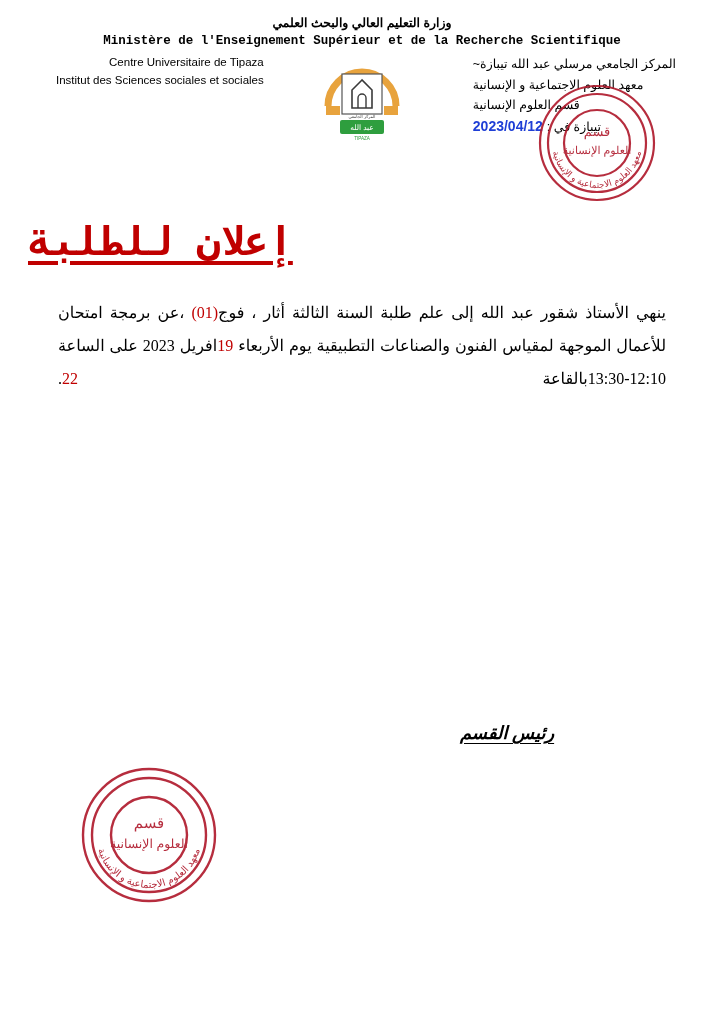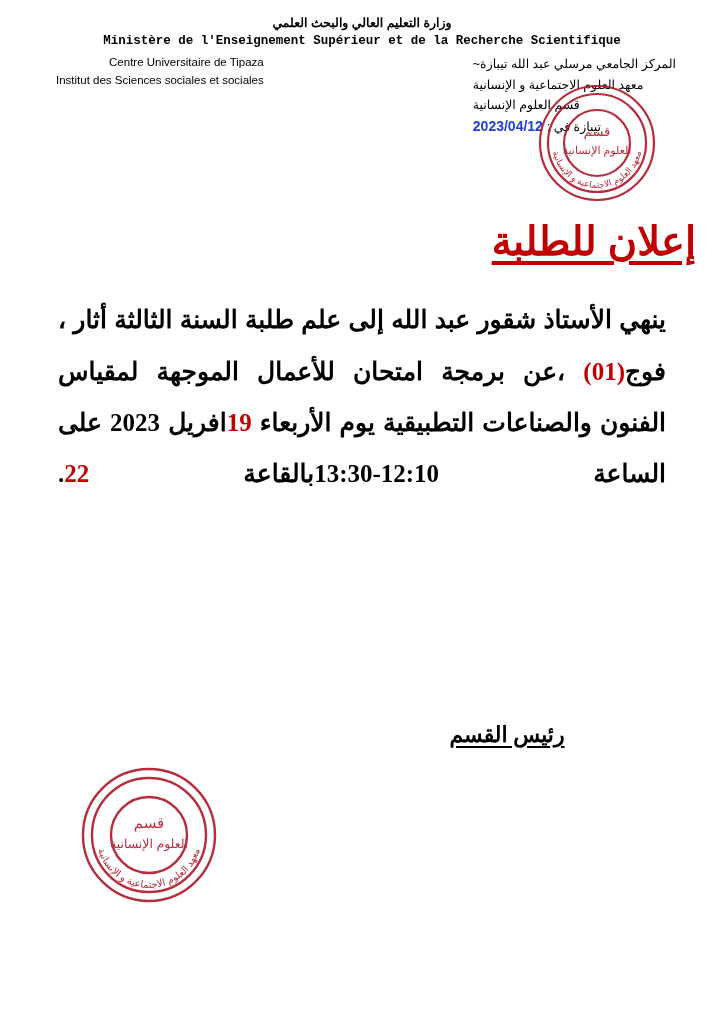--- a/index.html
+++ b/index.html
@@ -101,86 +101,104 @@
   .stamp-footer {
     left: 74px;
     top: 760px;
     width: 150px;
     height: 150px;
     opacity: .92;
   }
 
   
   .title-wrap {
-    text-align: right;
+    text-align: left;
     margin-top: 56px;
+    font-family: Liberation Mono, monospace;
   }
   .title {
     display: inline-block;
     color: #c00000;
     font-size: 40px;
     font-weight: bold;
     text-decoration: underline;
     text-underline-offset: 6px;
     direction: rtl;
     letter-spacing: 1px;
   }
 
   
   .body-text {
     direction: rtl;
     text-align: justify;
     text-align-last: justify;
-    font-size: 25px;
-    font-weight: bold;
+    font-size: 16px;
+    font-weight: normal;
     line-height: 2.05;
     margin: 30px 30px 0 30px;
     font-family: "Liberation Serif", serif;
   }
   .body-text .hl-red {
     color: #c00000;
   }
   .body-text p { margin: 0; }
 
   
   .signature {
     position: absolute;
     left: 0;
     right: 0;
     top: 722px;
     text-align: center;
     direction: rtl;
   }
   .signature .sig-text {
     display: inline-block;
-    font-size: 22px;
+    font-size: 18px;
     font-weight: bold;
     font-family: "Liberation Serif", serif;
     text-decoration: underline;
     text-underline-offset: 4px;
     margin-right: -290px;
+    font-style: italic;
   }
 </style>
 </head>
 <body>
 
 <div class="page">
 
   <div class="header-center">
     <div class="hdr-ar2">وزارة التعليم العالي والبحث العلمي</div>
     <div class="hdr-fr2">Ministère de l'Enseignement Supérieur et de la Recherche Scientifique</div>
   </div>
 
   <div class="identity">
 
     <div class="id-left">
       <div>Centre Universitaire de Tipaza</div>
       <div>Institut des  Sciences  sociales  et  sociales</div>
     </div>
 
+    <div class="logo">
+      <svg width="96" height="92" viewBox="0 0 96 92" xmlns="http://www.w3.org/2000/svg">
+        <g fill="none" stroke="#e8a33d" stroke-width="7">
+          <path d="M14 48 A34 34 0 0 1 82 48"></path>
+        </g>
+        <rect x="12" y="48" width="14" height="9" fill="#e8a33d"></rect>
+        <rect x="70" y="48" width="14" height="9" fill="#e8a33d"></rect>
+        <rect x="28" y="16" width="40" height="40" fill="#ffffff" stroke="#555" stroke-width="1.2"></rect>
+        <path d="M48 22 L38 32 L38 50 L58 50 L58 32 Z" fill="none" stroke="#3a3a3a" stroke-width="1.6"></path>
+        <path d="M44 50 L44 40 A4 4 0 0 1 52 40 L52 50" fill="none" stroke="#3a3a3a" stroke-width="1.4"></path>
+        <text x="48" y="60" text-anchor="middle" font-size="4.2" fill="#3a3a3a" font-family="'Liberation Sans', sans-serif">المركز الجامعي</text>
+        <rect x="26" y="62" width="44" height="14" rx="2" fill="#2e9e3e"></rect>
+        <text x="48" y="72" text-anchor="middle" font-size="7.5" fill="#ffffff" font-family="'Liberation Sans', sans-serif">عبد الله</text>
+        <text x="48" y="82" text-anchor="middle" font-size="4.6" fill="#2e9e3e" font-family="'Liberation Sans', sans-serif">TIPAZA</text>
+      </svg>
+    </div>
 
     <div class="id-right">
       <div>المركز الجامعي مرسلي عبد الله تيبازة~</div>
       <div>معهد العلوم الاجتماعية و الإنسانية</div>
       <div>قسم العلوم الإنسانية</div>
       <div class="date-line">
         <span class="date-label">تيبازة في :</span>
         <span>2023/04/12</span>
       </div>
     </div>

